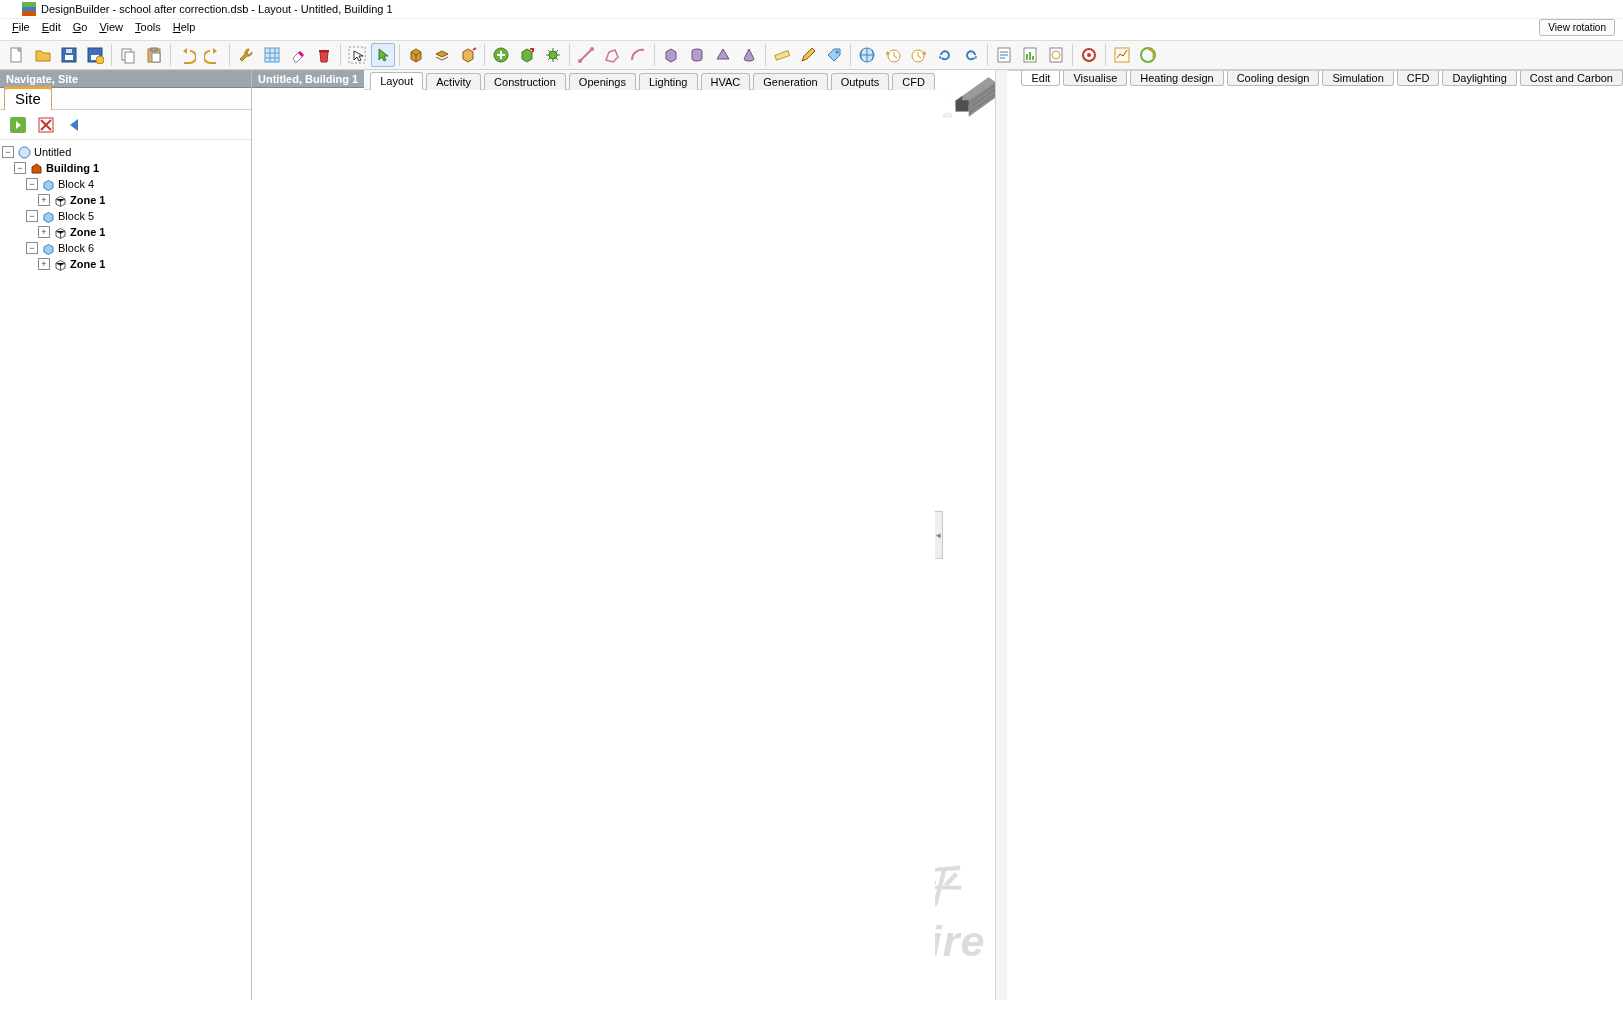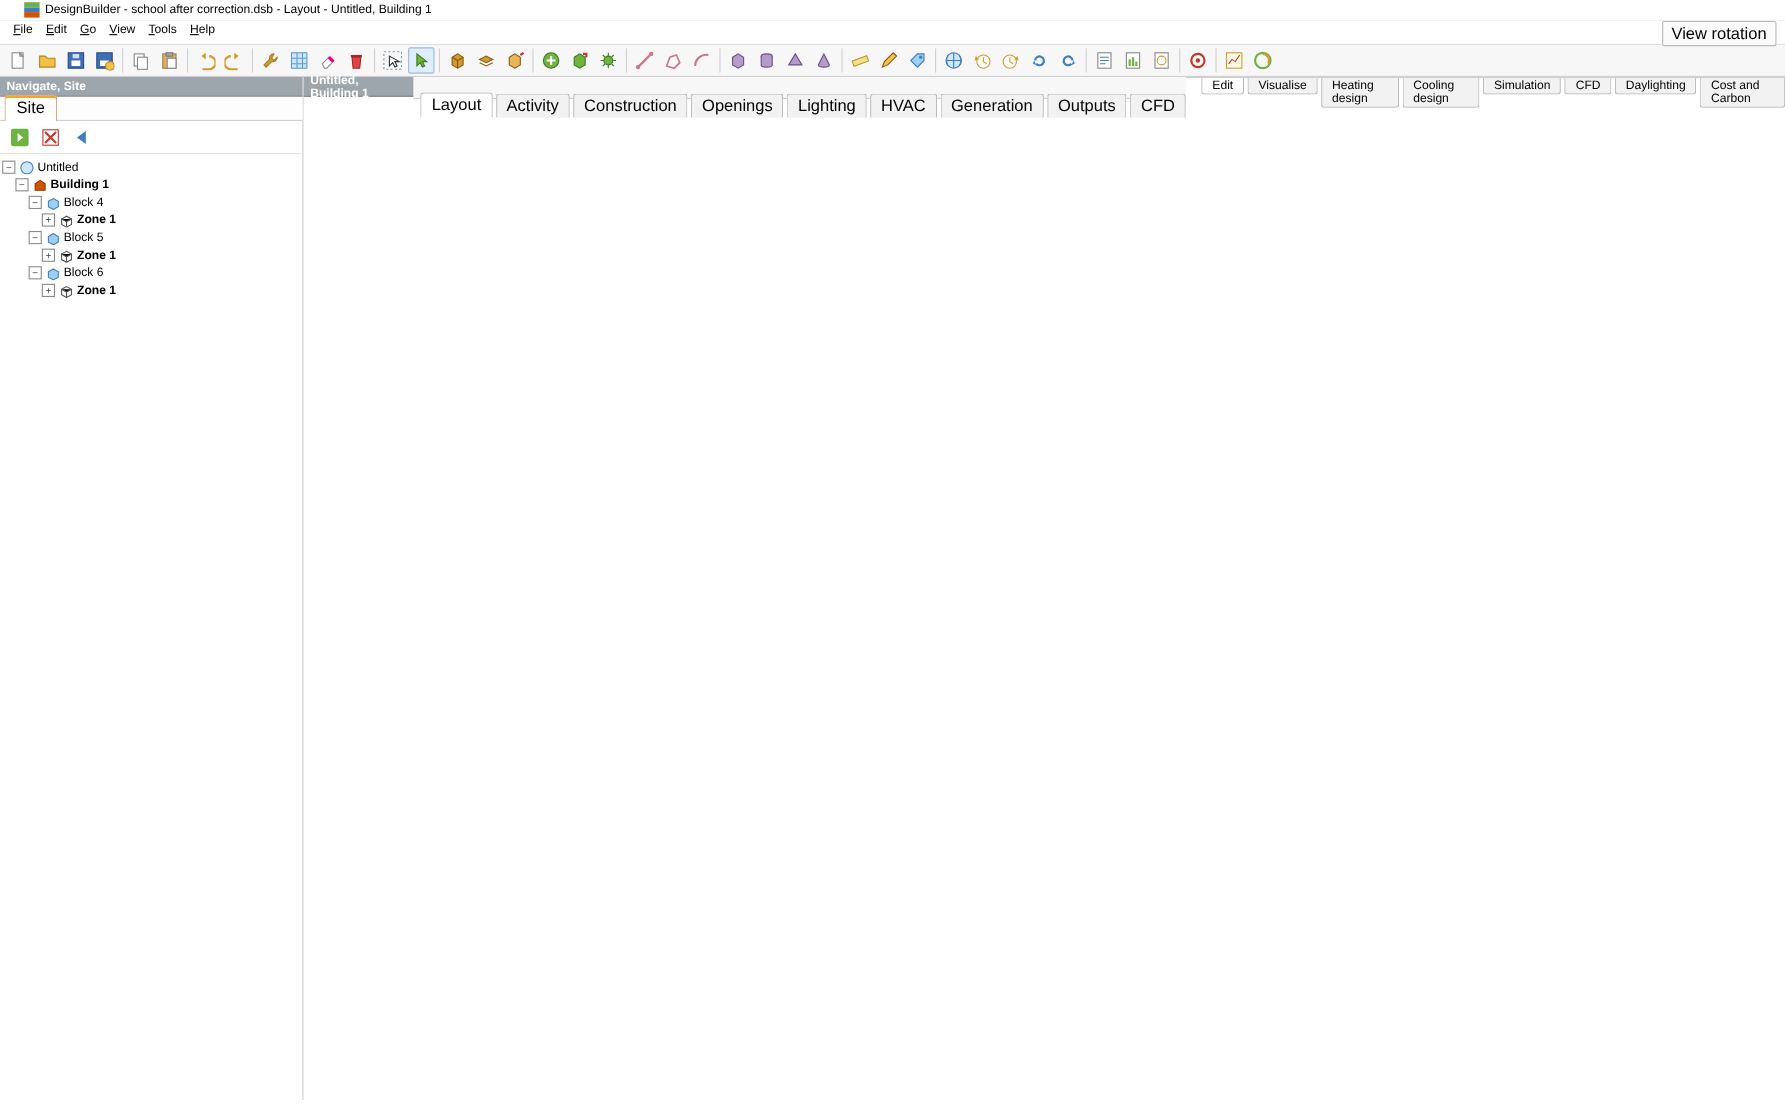--- a/index.html
+++ b/index.html
@@ -3,42 +3,42 @@
 <meta charset="utf-8">
 <style>
 html,body{margin:0;padding:0;height:100%;font-family:Tahoma,Segoe UI,Arial,sans-serif;font-size:11px;color:#000;background:#fff;overflow:hidden}
 *{box-sizing:border-box}
 .titlebar{height:19px;display:flex;align-items:center;padding:0 22px;background:#fff;border-bottom:1px solid #eee}
 .titlebar .app-icon{width:14px;height:14px;margin-right:5px;display:flex;flex-direction:column}
 .titlebar .app-icon span{flex:1}
 .menubar{height:22px;display:flex;align-items:flex-start;padding:0 8px;background:#fff;border-bottom:1px solid #ddd;gap:4px}
 .menubar .menu-item{padding:2px 4px;cursor:default}
 .menubar .menu-item u{text-decoration:underline}
-.view-rot{margin-left:auto;padding:2px 8px;border:1px solid #b9b9b9;border-radius:2px;background:#fbfbfb;font-size:15px}
+.view-rot{margin-left:auto;padding:2px 8px;border:1px solid #b9b9b9;border-radius:2px;background:#fbfbfb;font-size:10px}
 .toolbar{height:29px;display:flex;align-items:center;padding:1px 4px;background:#f7f7f7;border-bottom:1px solid #cfcfcf;gap:0}
 .tbtn{width:24px;height:24px;display:flex;align-items:center;justify-content:center;border:1px solid transparent;border-radius:2px;margin:0 1px}
 .tbtn.sel{border-color:#9eb8d6;background:#dfeefe}
 .tbtn svg{display:block}
 .tsep{width:1px;height:22px;background:#d0d0d0;margin:0 3px}
 .workspace{display:flex;height:calc(100% - 88px)}
-.leftcol{width:276px;display:flex;flex-direction:column;border-right:1px solid #bdbdbd;background:#fff}
+.leftcol{width:252px;display:flex;flex-direction:column;border-right:1px solid #bdbdbd;background:#fff}
 .panel-hdr{height:18px;background:#9ea6ad;color:#fff;font-weight:bold;display:flex;align-items:center;padding:0 6px;font-size:11px;border-bottom:1px solid #7d858c}
 .nav-tabs{height:22px;display:flex;align-items:flex-end;background:#fdfdfd;border-bottom:1px solid #cfcfcf;padding-left:4px}
 .nav-tab{padding:3px 10px;border:1px solid #d0a070;border-bottom:none;border-radius:3px 3px 0 0;background:#fff;font-size:15px;position:relative;top:1px;box-shadow:inset 0 2px 0 #f5a623}
 .nav-btns{height:30px;display:flex;align-items:center;gap:4px;padding:2px 6px;border-bottom:1px solid #e4e4e4}
 .nbtn{width:24px;height:24px;display:flex;align-items:center;justify-content:center;border:1px solid transparent;border-radius:2px}
 .tree{flex:1;overflow:auto;padding:4px 2px;font-size:11px;line-height:16px}
 .trow{display:flex;align-items:center;height:16px;white-space:nowrap}
 .tw{width:12px;height:12px;border:1px solid #8a8a8a;display:flex;align-items:center;justify-content:center;font-size:9px;line-height:9px;margin-right:2px;color:#444;background:#fff}
 .tline{display:inline-block;width:12px;text-align:center;color:#bbb}
 .ticon{width:14px;height:14px;margin:0 3px 0 1px;display:inline-flex;align-items:center;justify-content:center}
 .bold{font-weight:bold}
 .maincol{flex:1;display:flex;flex-direction:row;position:relative;background:#fff}
 .main-tabs{height:20px;display:flex;align-items:flex-end;padding-left:6px;gap:3px;background:#f7f7f7;border-bottom:1px solid #cfcfcf}
-.mtab{padding:2px 9px;border:1px solid #b9b9b9;border-bottom:none;border-radius:3px 3px 0 0;background:#f2f2f2;font-size:15px;position:relative;top:18px}
+.mtab{padding:2px 9px;border:1px solid #b9b9b9;border-bottom:none;border-radius:3px 3px 0 0;background:#f2f2f2;font-size:11px;position:relative;top:1px}
 .mtab.active{background:#fff;border-bottom:1px solid #fff}
 .viewport{flex:1;position:relative;overflow:hidden;background:#fff}
 .viewport svg{position:absolute;inset:0}
 .bottom-tabs{height:18px;display:flex;align-items:flex-start;padding-left:14px;gap:3px;background:#fff;border-top:1px solid #cfcfcf}
 .btab{padding:1px 9px;border:1px solid #b9b9b9;border-top:none;border-radius:0 0 3px 3px;background:#f2f2f2;font-size:11px}
 .btab.active{background:#fff}
 .splitter-handle{position:absolute;left:0;top:50%;width:8px;height:48px;transform:translateY(-50%);background:#eee;border:1px solid #c8c8c8;border-left:none;display:flex;align-items:center;justify-content:center;color:#777;font-size:9px}
 .watermark{position:absolute;right:22px;bottom:34px;font-size:43px;font-style:italic;font-weight:600;color:rgba(128,128,128,.28);letter-spacing:1px;pointer-events:none;font-family:"Microsoft YaHei","PingFang SC",Arial,sans-serif}
 .rsbar{position:absolute;right:0;top:0;bottom:0;width:12px;border-left:1px solid #d4d4d4;background:#f4f4f4}
 </style>

